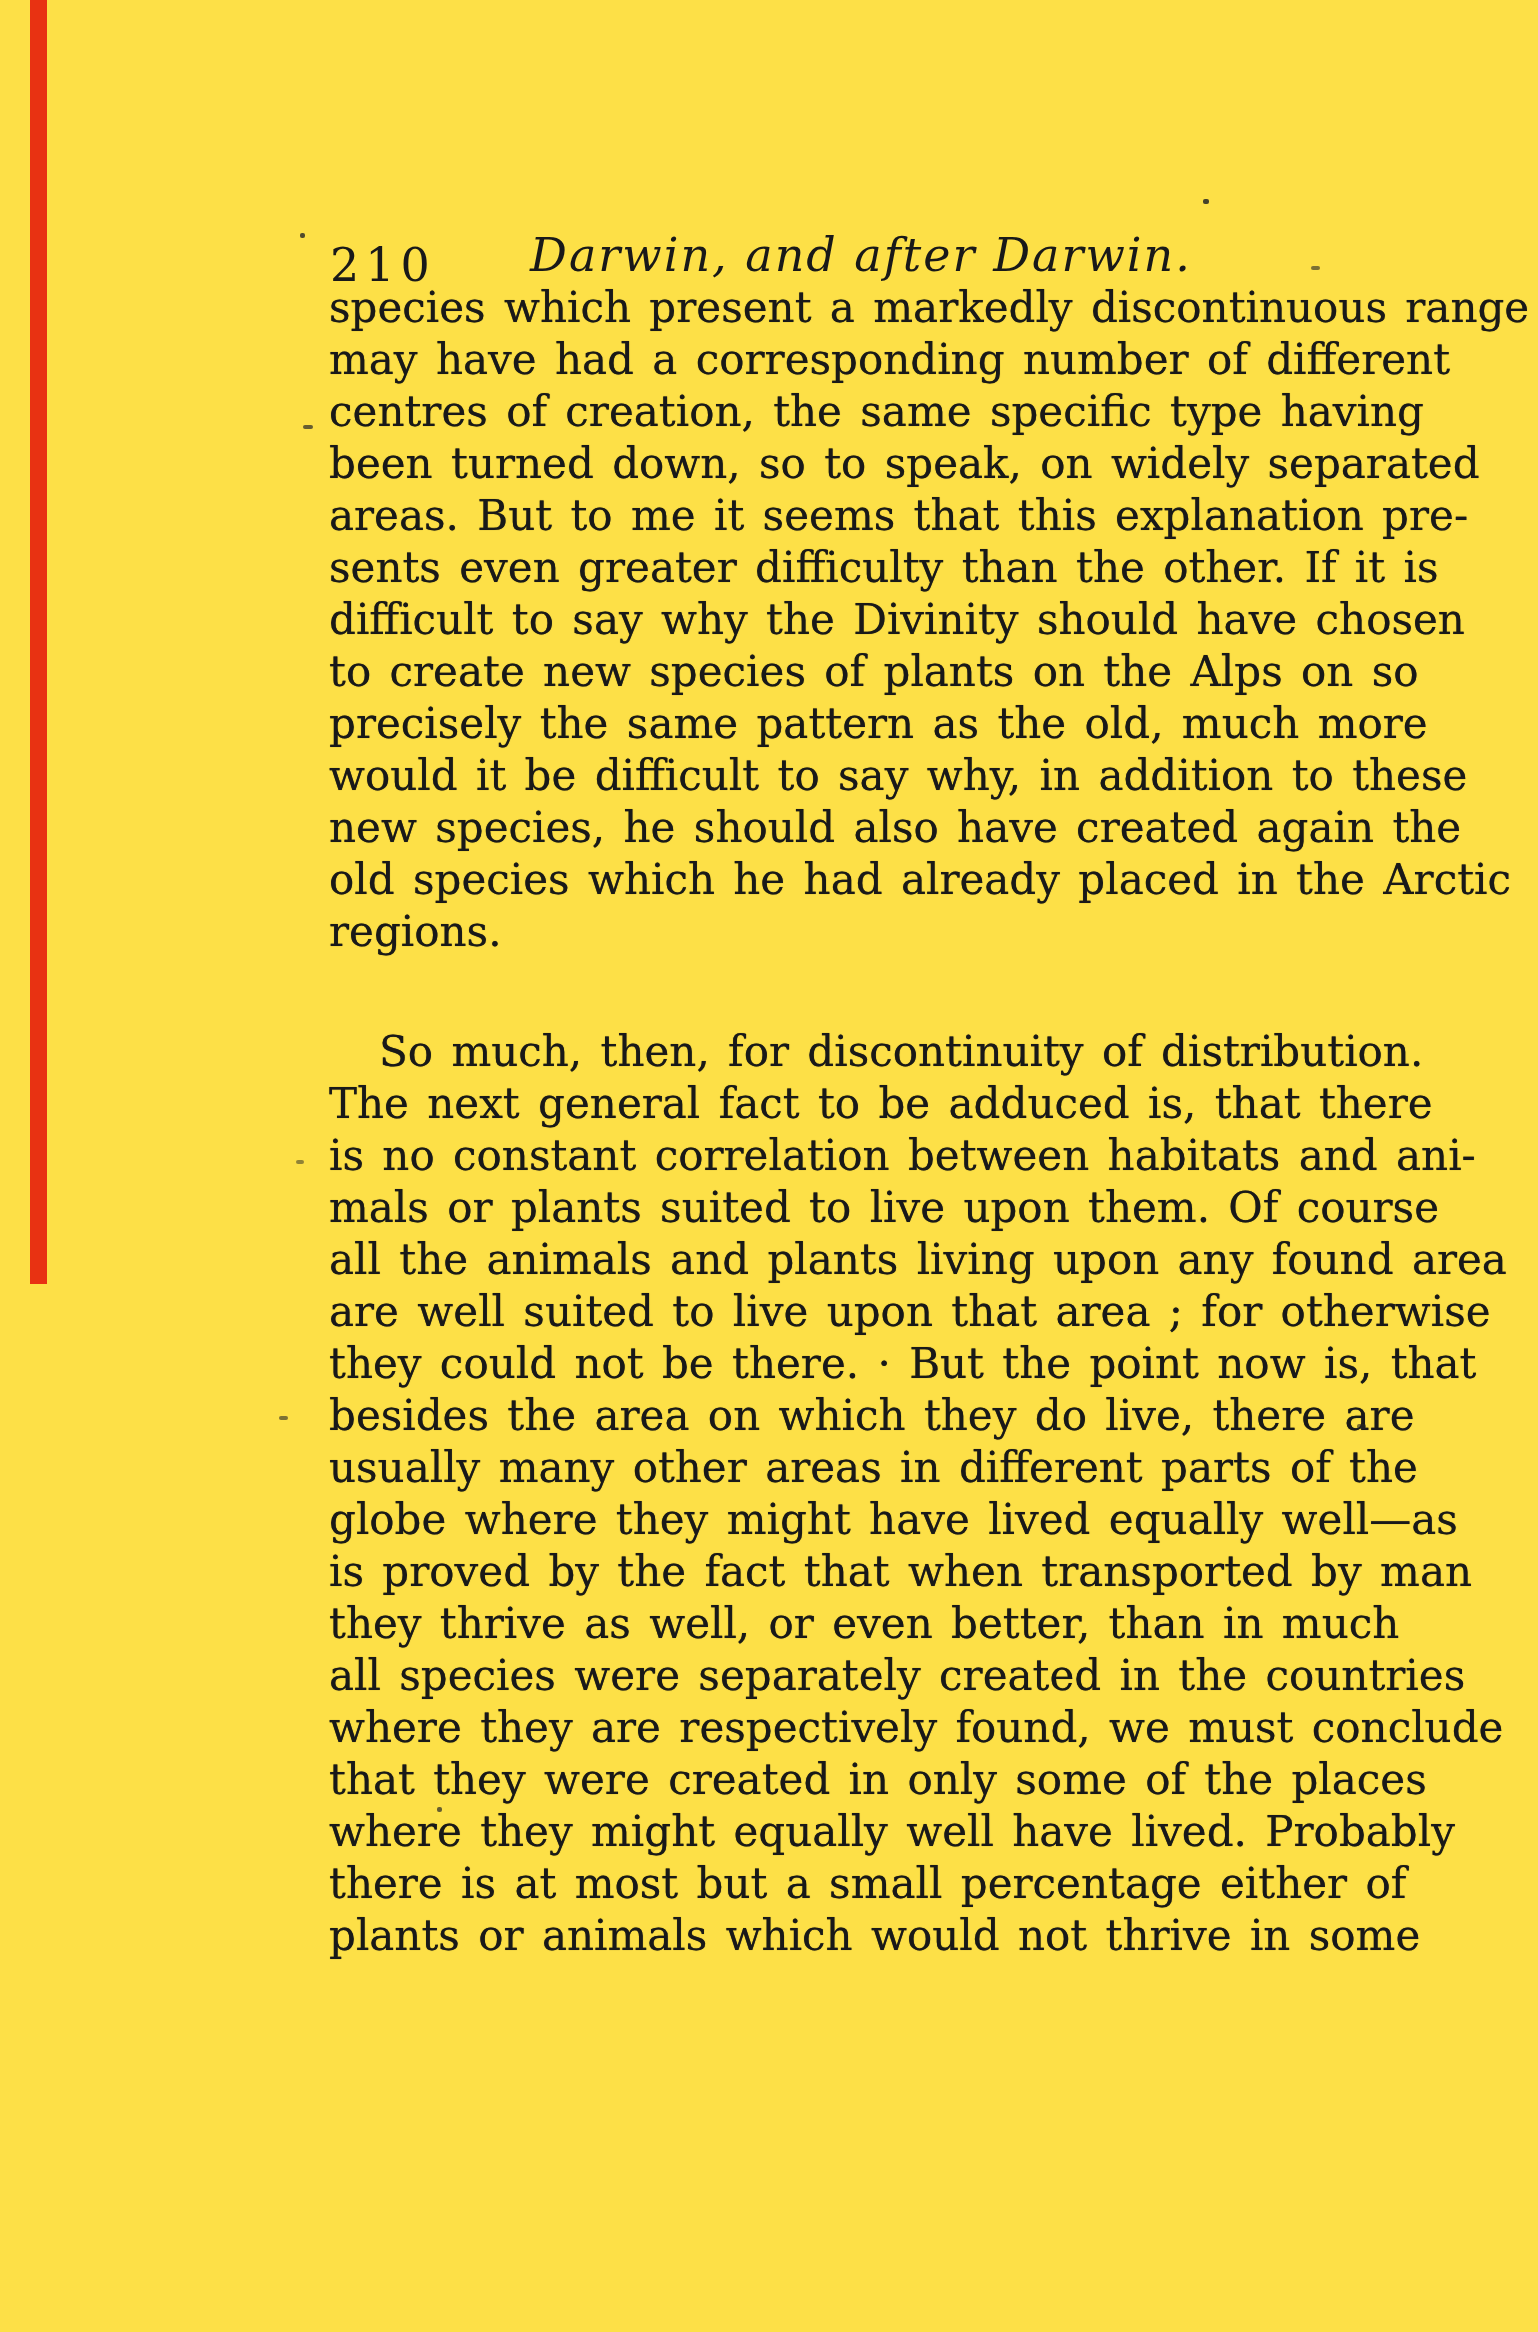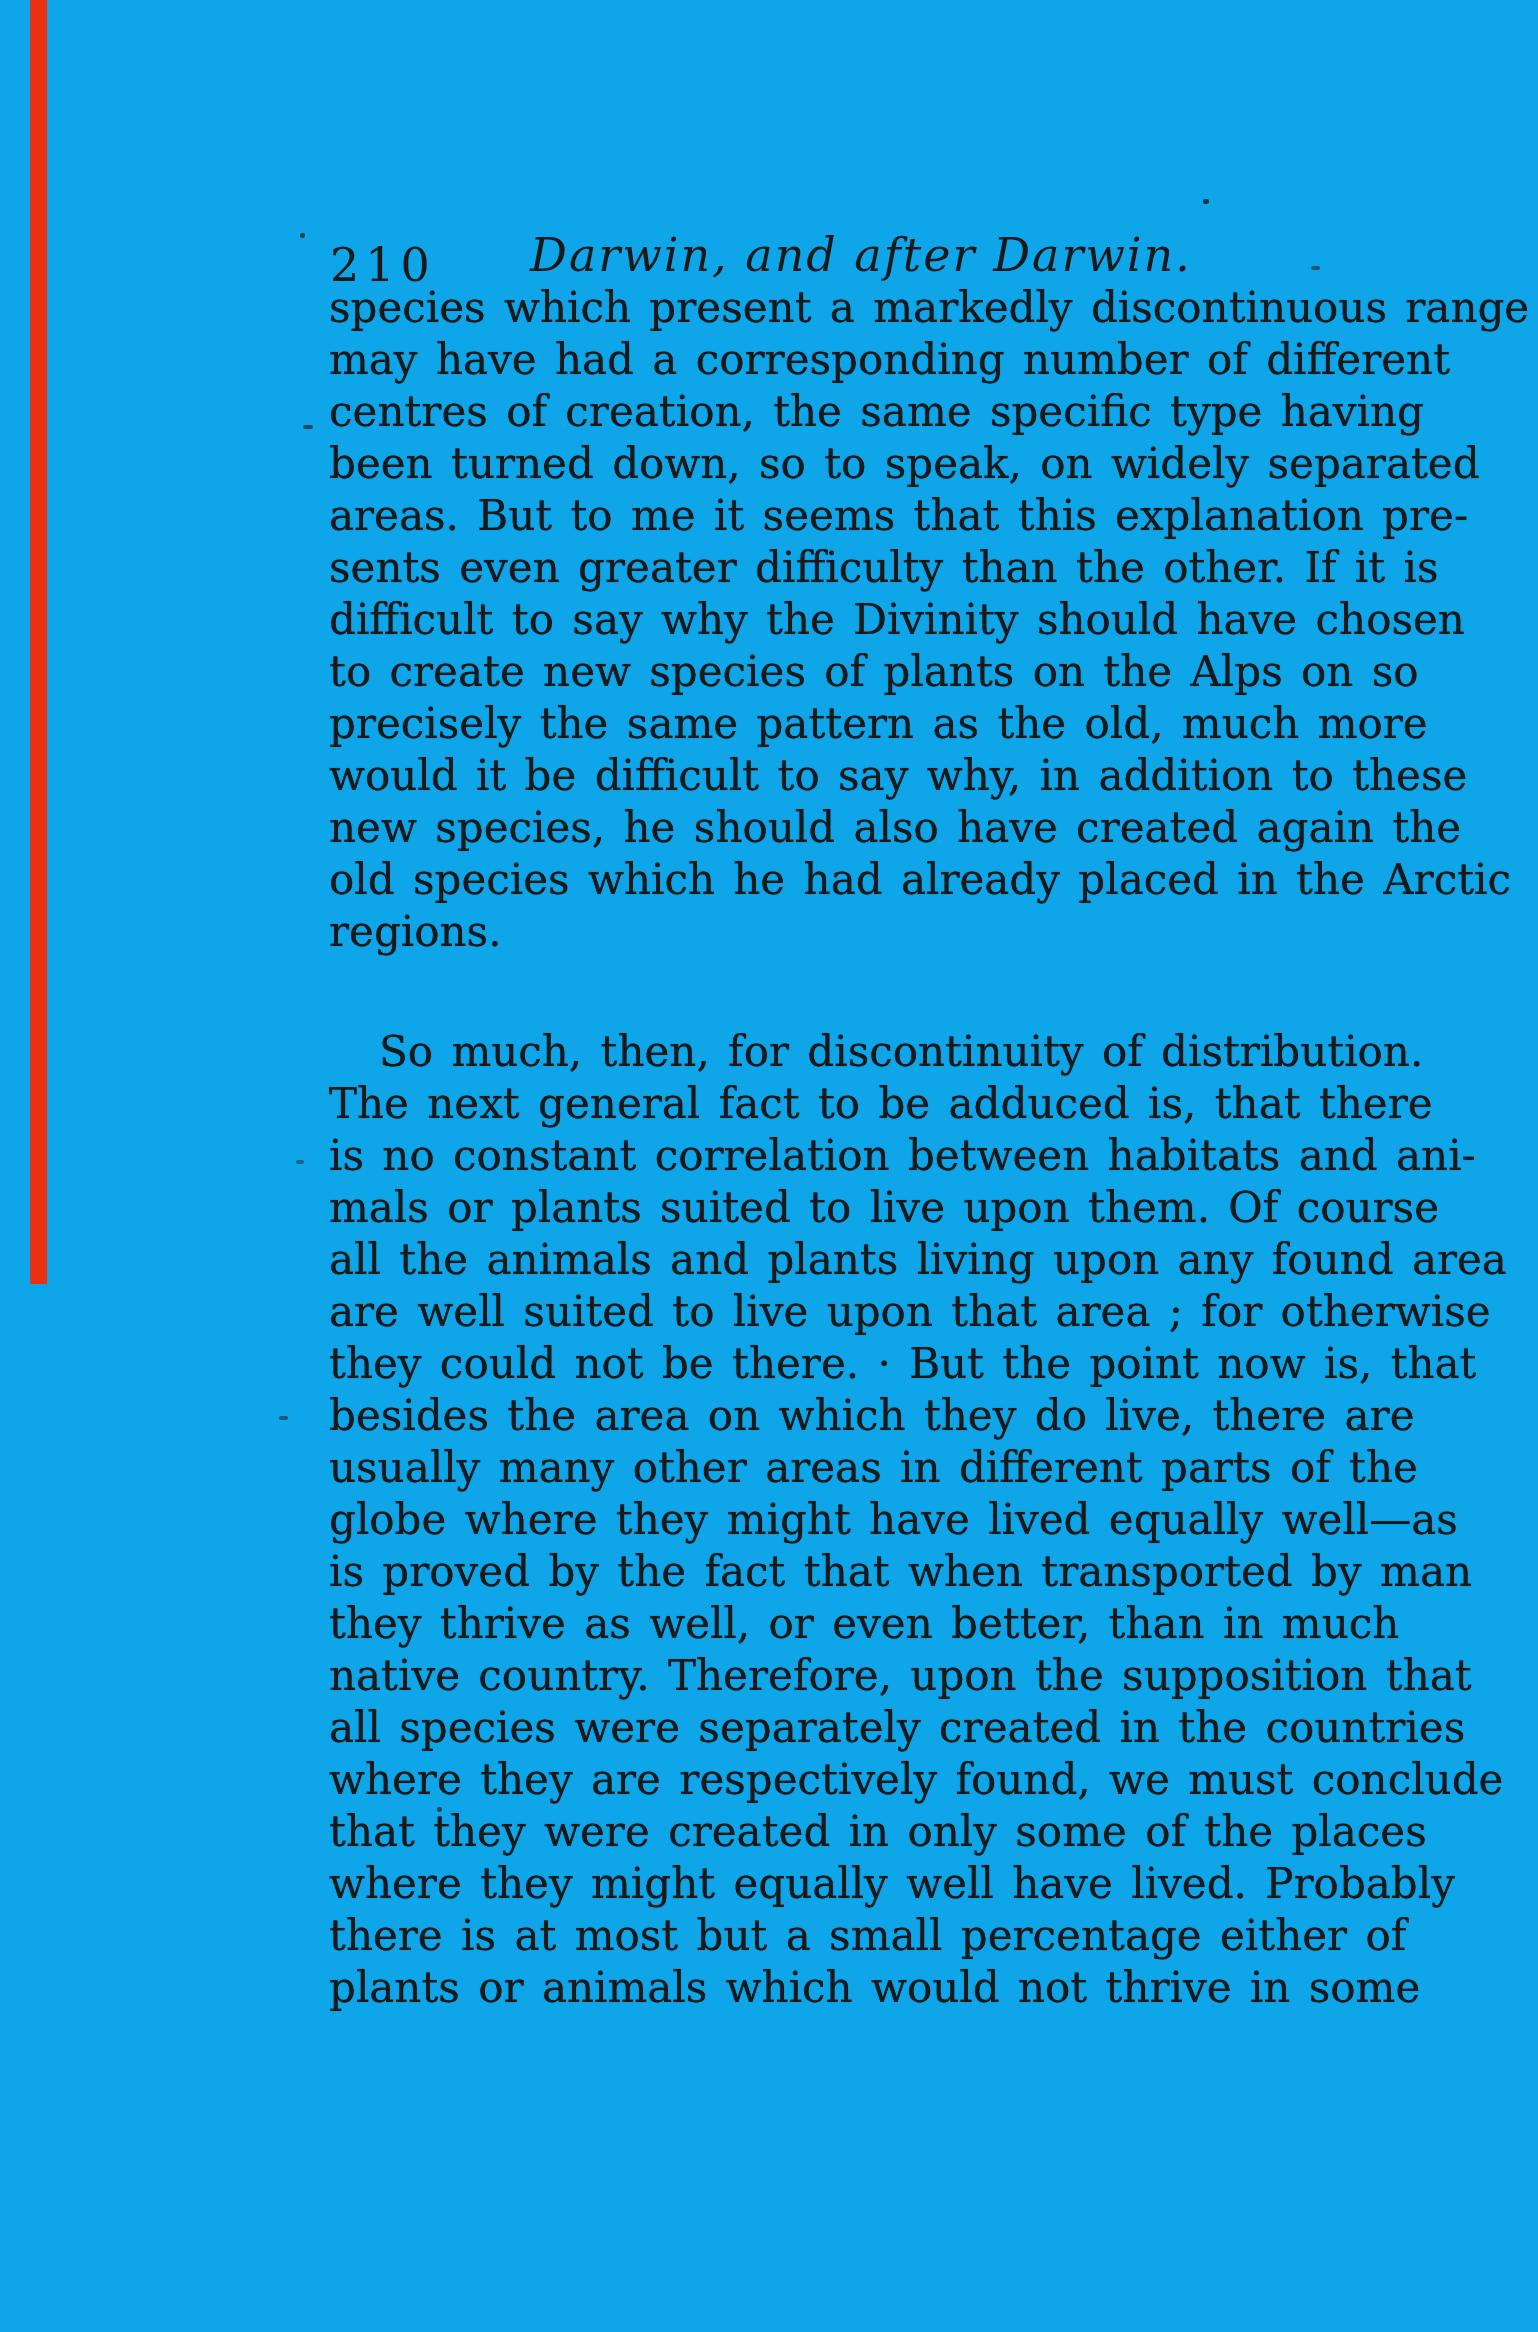--- a/index.html
+++ b/index.html
@@ -53,21 +53,21 @@
     padding-left:50px;
   }
   
   .speck{
     position:absolute;background:#262626;border-radius:2px;
   }
 </style>
 </head>
 <body>
 
-<div id="page" style="background: #0ea5e9; color: rgb(25, 25, 25);">
+<div id="page" style="background: #fde047; color: rgb(25, 25, 25);">
 
   <div id="red-stripe" style="background: rgb(232, 50, 18);"></div>
 
   <div id="header">
     <span id="page-number">210</span>
     <span id="page-title">Darwin, and after Darwin.</span>
   </div>
 
   <div id="text-block">
 
@@ -92,21 +92,20 @@
         <div class="text-line">is no constant correlation between habitats and ani-</div>
         <div class="text-line">mals or plants suited to live upon them.  Of course</div>
         <div class="text-line">all the animals and plants living upon any found area</div>
         <div class="text-line">are well suited to live upon that area ; for otherwise</div>
         <div class="text-line">they could not be there. · But the point now is, that</div>
         <div class="text-line">besides the area on which they do live, there are</div>
         <div class="text-line">usually many other areas in different parts of the</div>
         <div class="text-line">globe where they might have lived equally well—as</div>
         <div class="text-line">is proved by the fact that when transported by man</div>
         <div class="text-line">they thrive as well, or even better, than in much</div>
-        <div class="text-line">native country.  Therefore, upon the supposition that</div>
         <div class="text-line">all species were separately created in the countries</div>
         <div class="text-line">where they are respectively found, we must conclude</div>
         <div class="text-line">that they were created in only some of the places</div>
         <div class="text-line">where they might equally well have lived.  Probably</div>
         <div class="text-line">there is at most but a small percentage either of</div>
         <div class="text-line">plants or animals which would not thrive in some</div>
       </div>
     </div>
 
 <div class="speck" style="left: 300px; top: 233px; width: 5px; height: 5px; opacity: 0.8;"></div>

